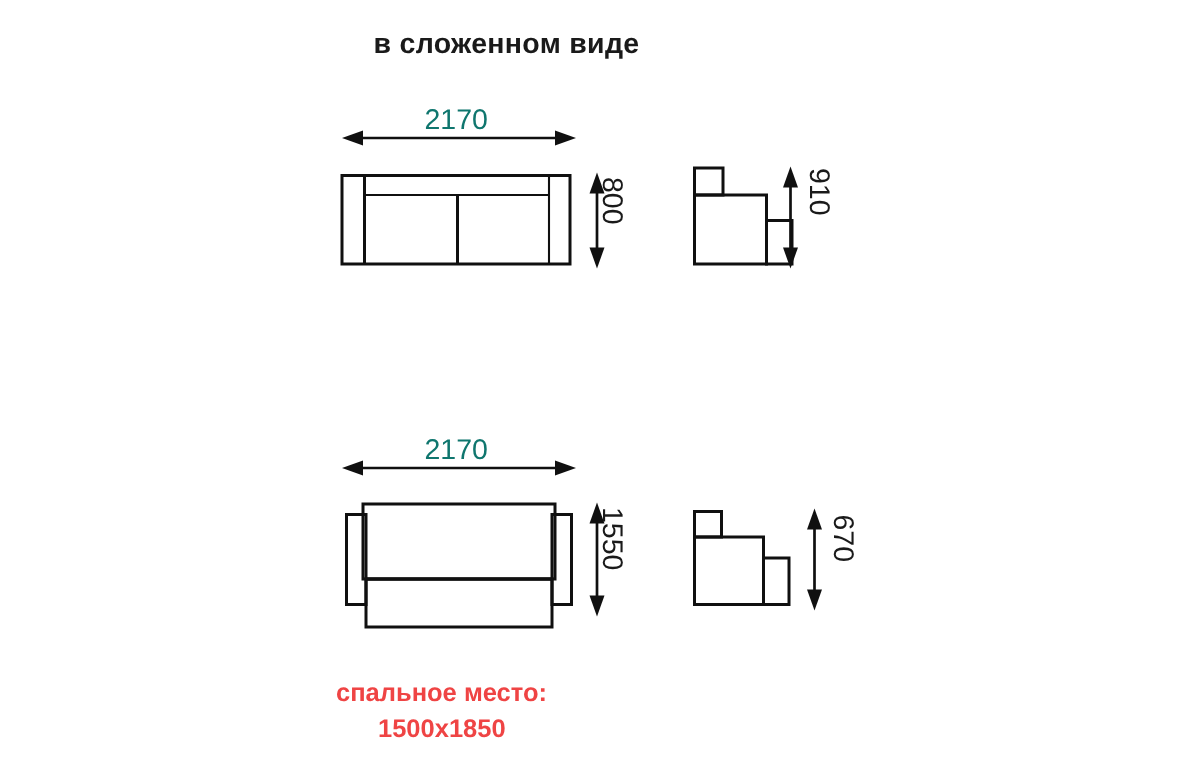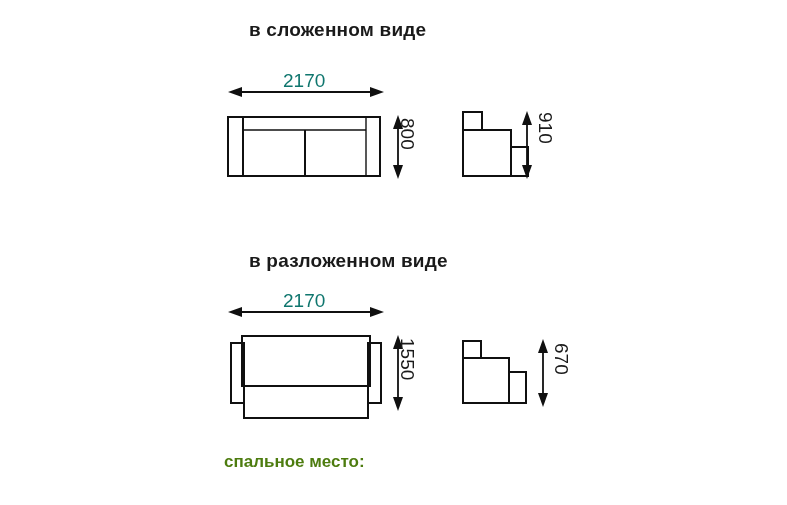--- a/index.html
+++ b/index.html
@@ -28,21 +28,21 @@
     letter-spacing: 0.2px;
     white-space: nowrap;
   }
   #title-folded { left: 249px; top: 19px; }
   #title-unfolded { left: 249px; top: 250px; }
 
   .caption {
     position: absolute;
     font-weight: bold;
     font-size: 17px;
-    color: #4d7c0f;
+    color: #ef4444;
     white-space: nowrap;
     text-align: center;
   }
   #caption-line1 { left: 224px; top: 452px; }
   #caption-line2 { left: 252px; top: 476px; }
 
   .dim-h-label {
     position: absolute;
     font-size: 19px;
     color: #0f766e;
@@ -152,23 +152,23 @@
       <rect class="ln body-ln" x="509" y="372" width="17" height="31"></rect>
     </g>
 
     <g>
       <line class="dim-ln" x1="543" y1="348" x2="543" y2="398"></line>
       <polygon class="arrow-fill" points="543,339 538,353 548,353"></polygon>
       <polygon class="arrow-fill" points="543,407 538,393 548,393"></polygon>
     </g>
   </svg>
 
-  <div class="section-title" id="title-unfolded">в разложенном виде</div>
 
   <div class="dim-h-label" style="left:283px; top:290px;">2170</div>
 
   <div class="dim-v-label" style="left:418px; top:338px;">1550</div>
 
   <div class="dim-v-label" style="left:572px; top:343px;">670</div>
 
   <div class="caption" id="caption-line1">спальное место:</div>
+  <div class="caption" id="caption-line2">1500x1850</div>
 
 </div>
 
 </body></html>

